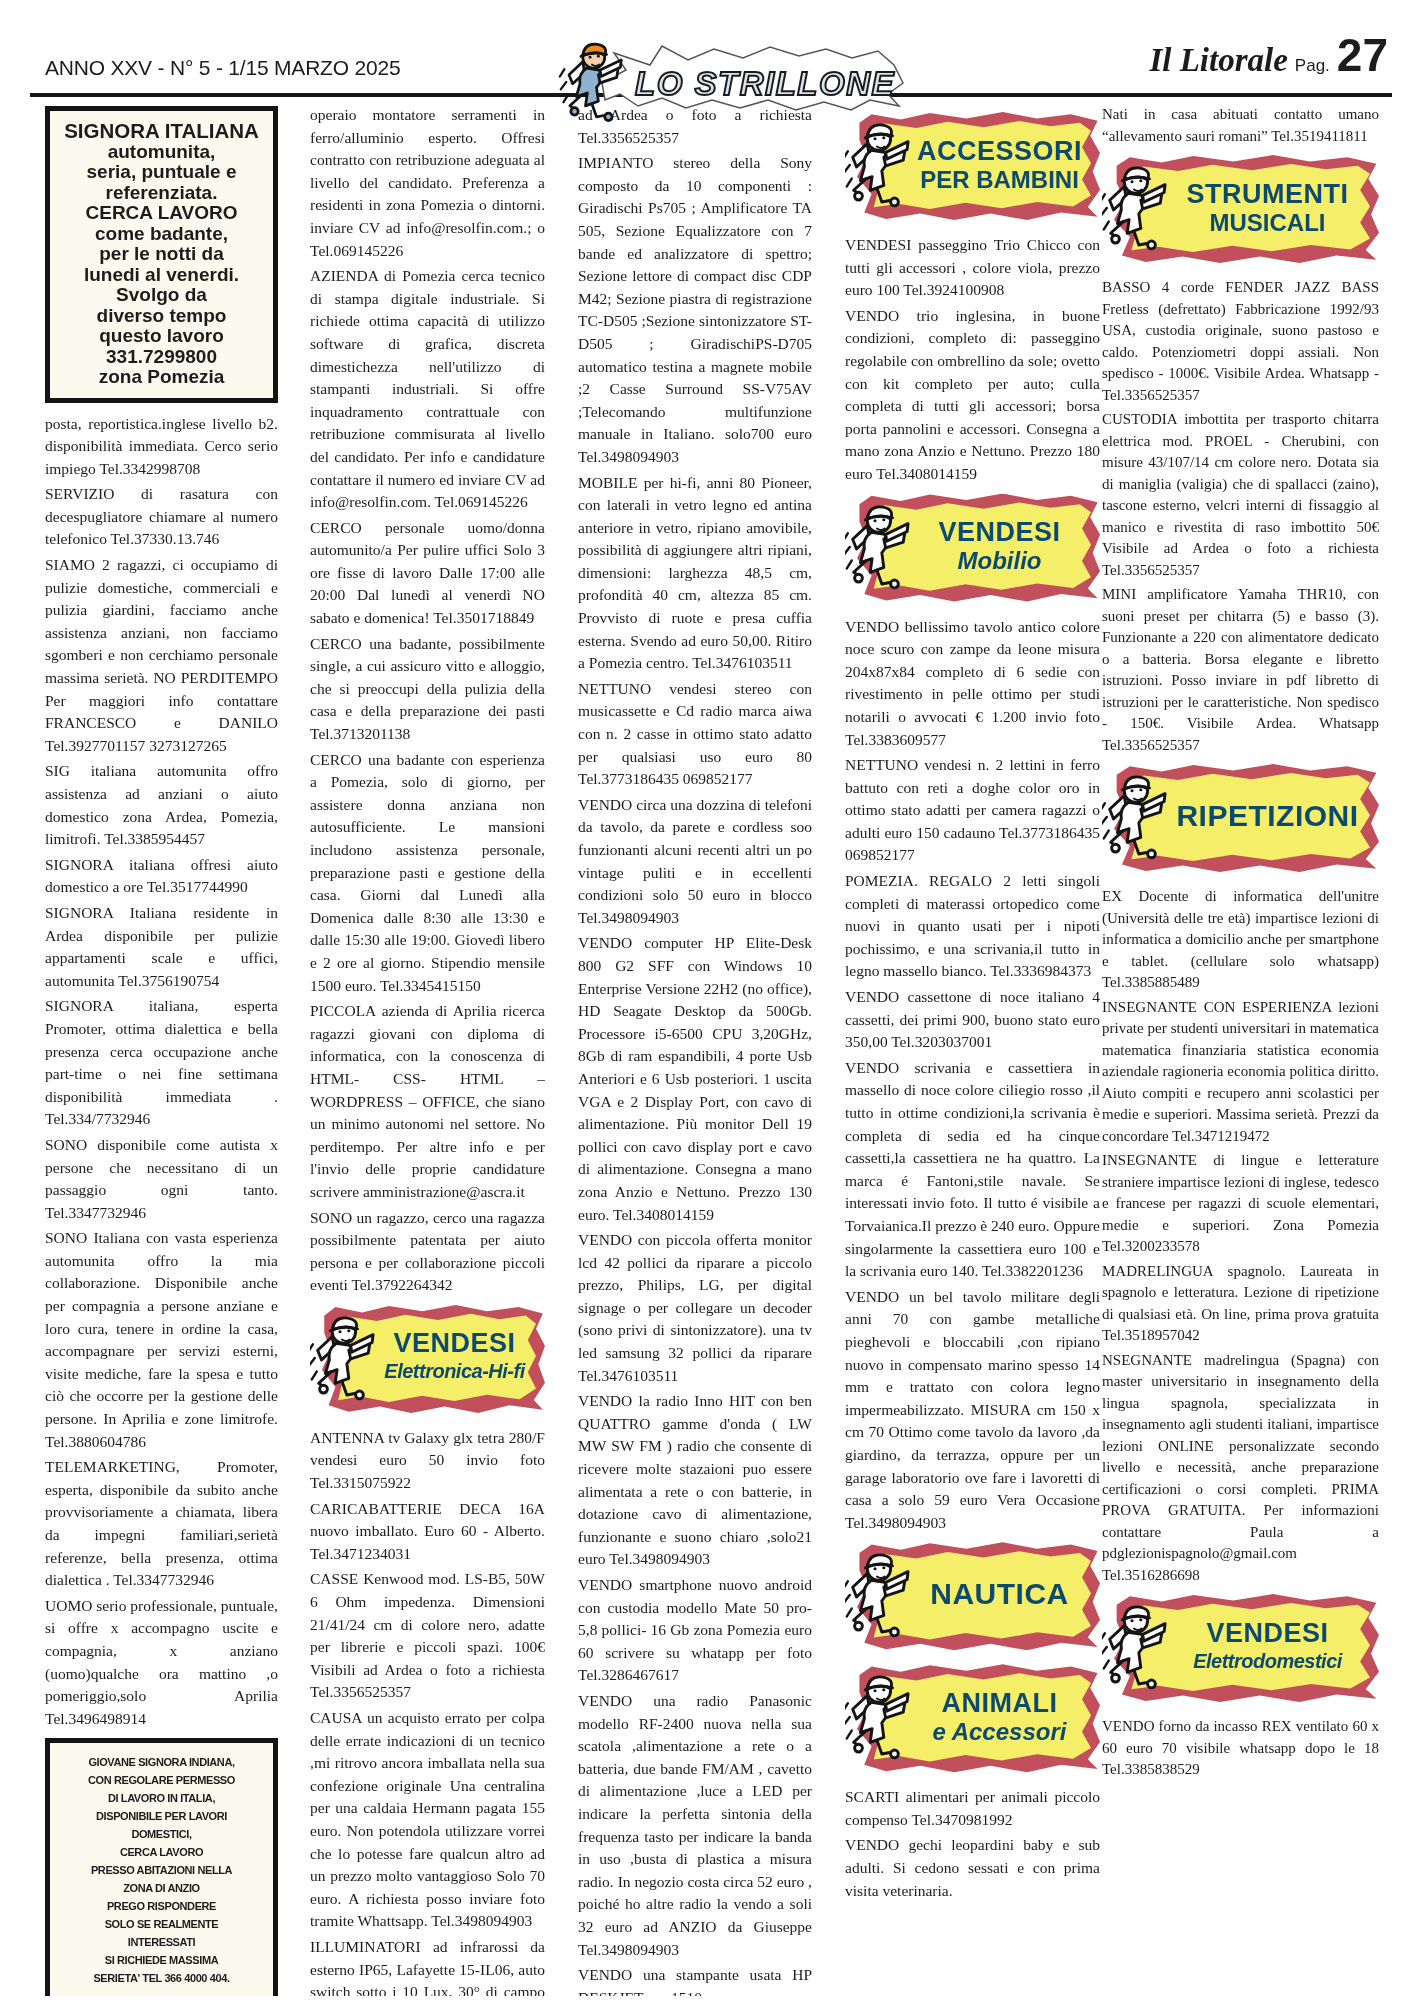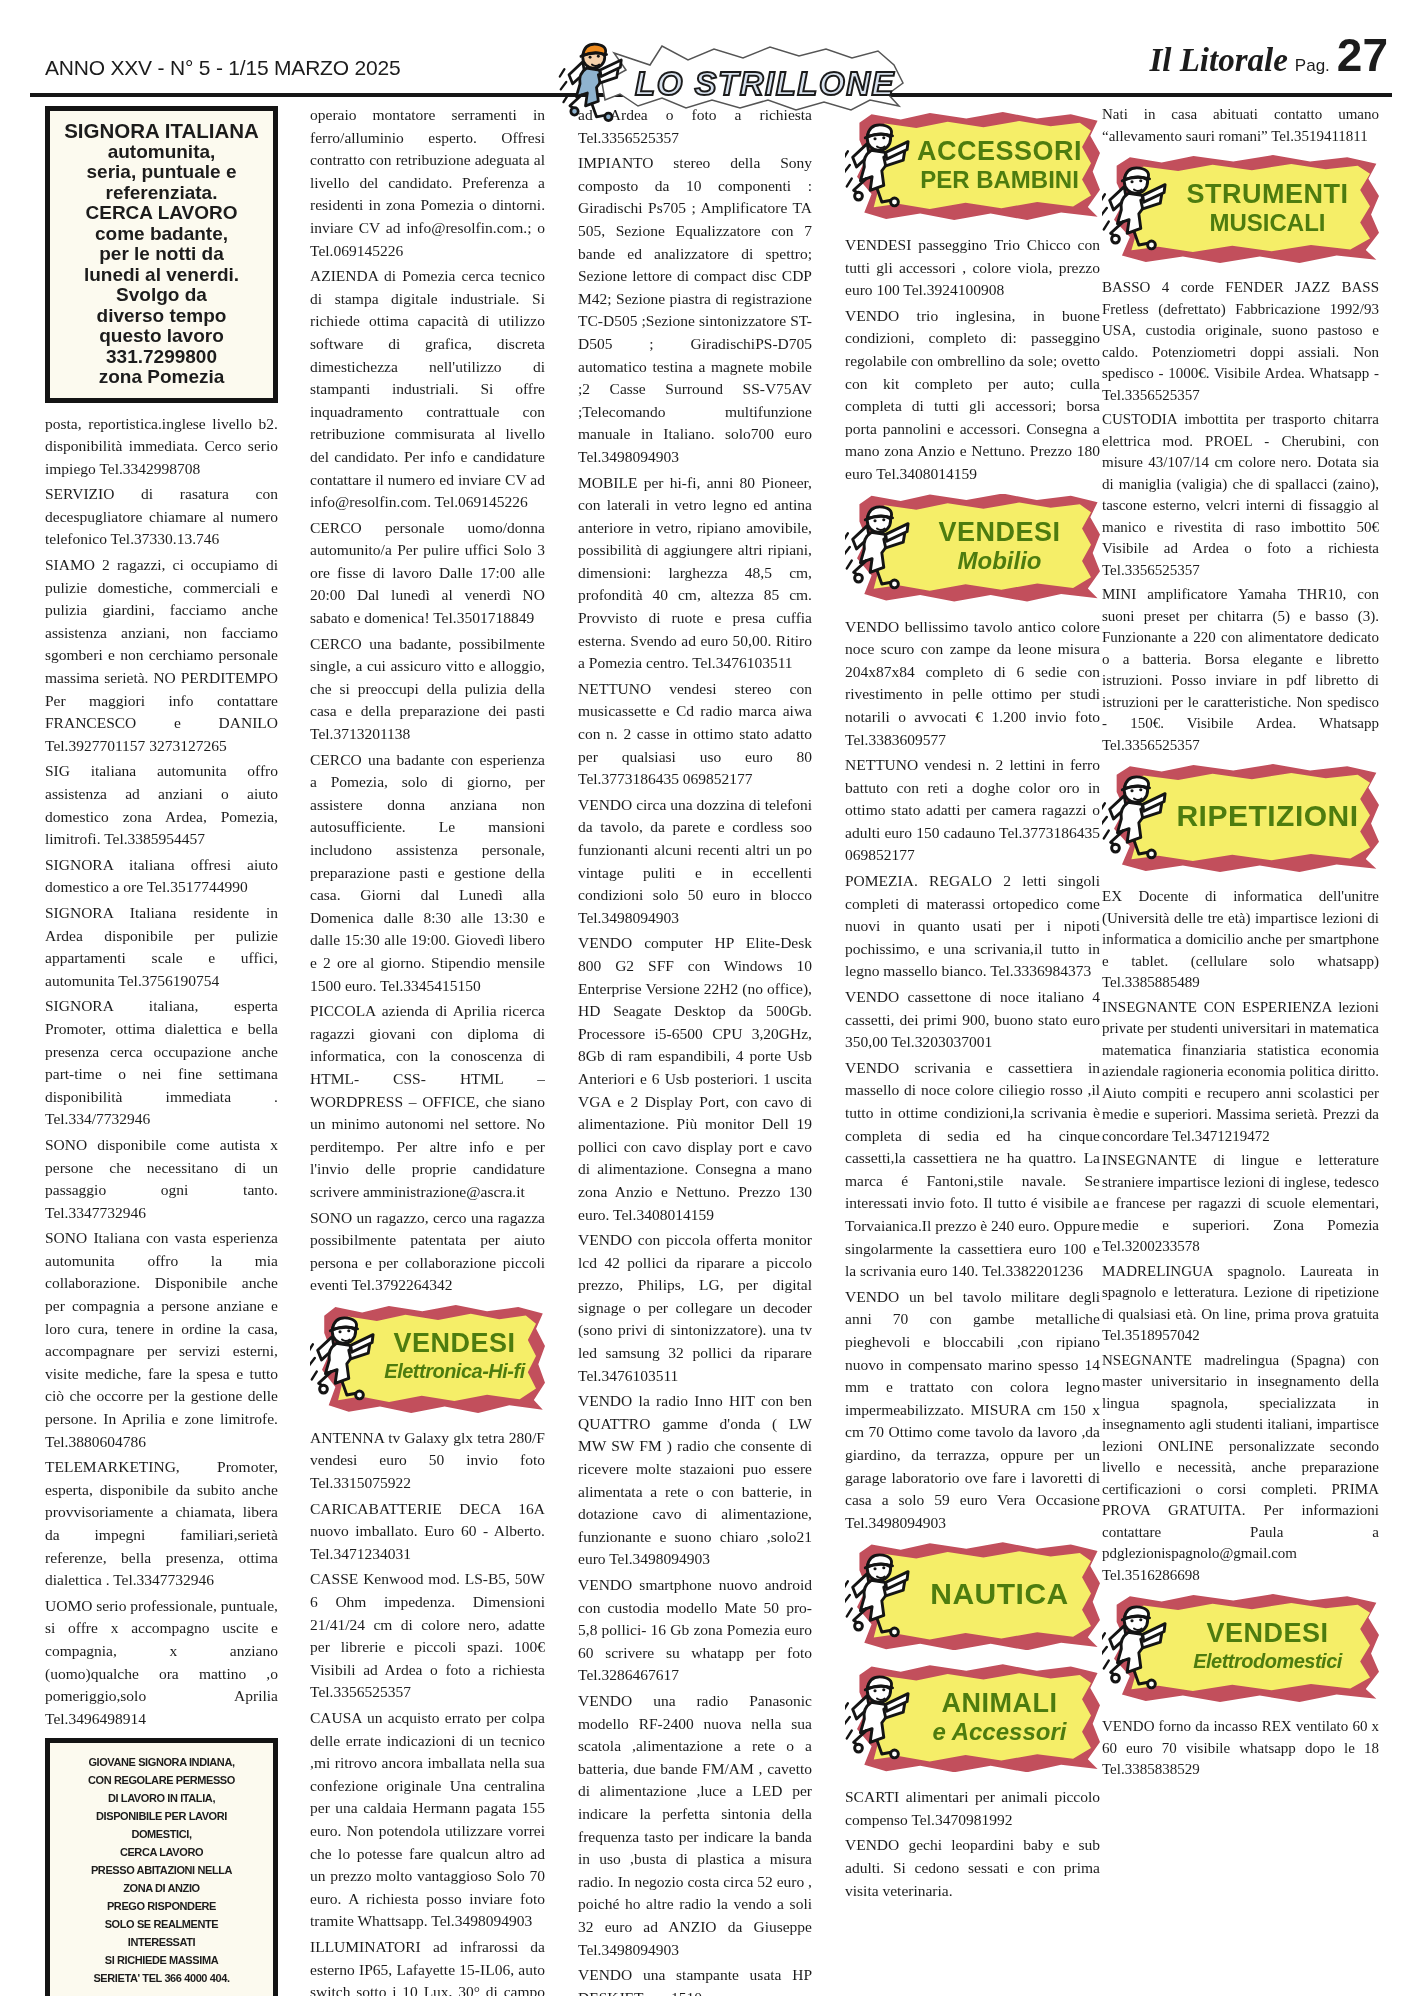--- a/index.html
+++ b/index.html
@@ -45,21 +45,21 @@
       clip-path:polygon(1% 10%,6% 2%,18% 7%,30% 1%,45% 6%,60% 0%,74% 6%,88% 2%,99% 8%,
       96% 22%,100% 38%,97% 55%,100% 72%,95% 88%,99% 97%,84% 93%,70% 100%,55% 94%,40% 100%,
       26% 94%,12% 99%,3% 93%,6% 76%,0% 60%,4% 42%,1% 26%);}
   .banner-yellow{position:absolute;left:22px;right:9px;top:8px;bottom:10px;background:#f5ee68;
       clip-path:polygon(0% 14%,8% 4%,22% 9%,36% 2%,52% 8%,68% 1%,82% 7%,95% 3%,100% 12%,
       96% 30%,100% 48%,96% 66%,100% 84%,92% 96%,76% 91%,60% 98%,44% 92%,28% 99%,14% 93%,
       3% 97%,5% 78%,0% 58%,4% 38%);}
   .banner .newsboy{position:absolute;left:-4px;top:4px;width:70px;height:98px;z-index:3;}
   .banner-text{position:absolute;left:64px;right:10px;top:2px;bottom:6px;z-index:2;
       display:flex;flex-direction:column;justify-content:center;align-items:center;
-      text-align:center;font-family:"Liberation Sans",sans-serif;font-weight:bold;color:#4d7c0f;}
+      text-align:center;font-family:"Liberation Sans",sans-serif;font-weight:bold;color:#0c4a6e;}
   .banner-line1{font-size:27px;line-height:30px;letter-spacing:0.5px;}
   .banner-line2{font-size:24px;line-height:27px;}
   .banner-line2.it{font-style:italic;}
   .banner-line2.long{font-size:20px;letter-spacing:-0.5px;}
   .banner.single .banner-line1{font-size:30px;}
   .newsboy{overflow:visible;}
 </style>
 </head>
 <body>
 

